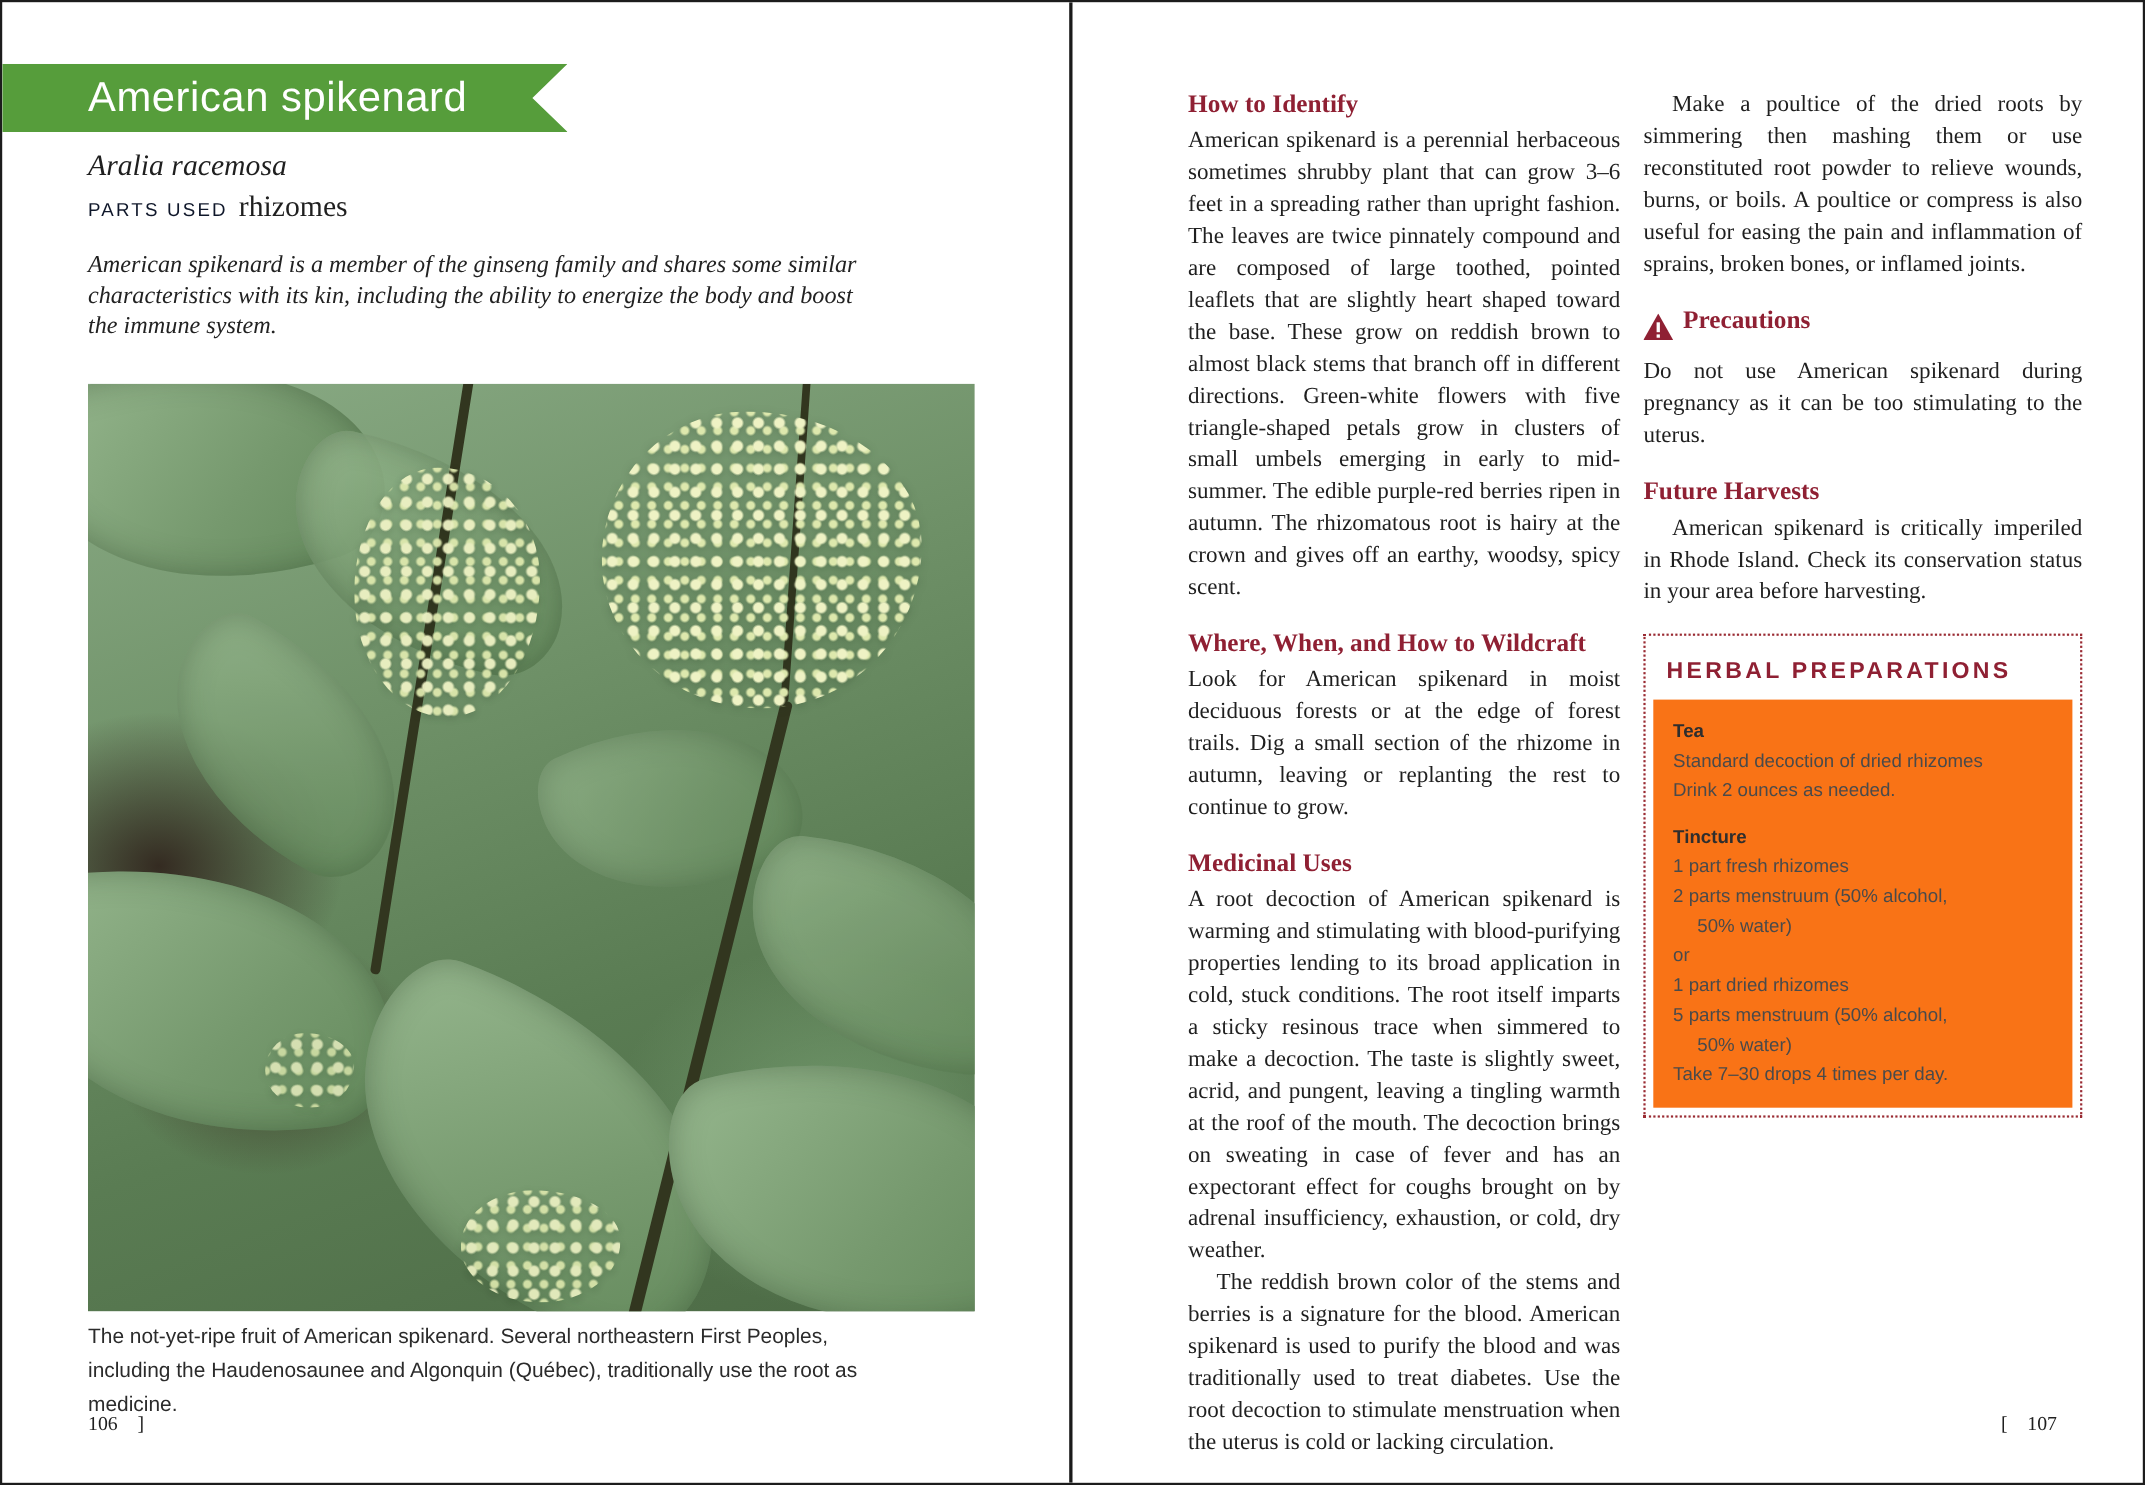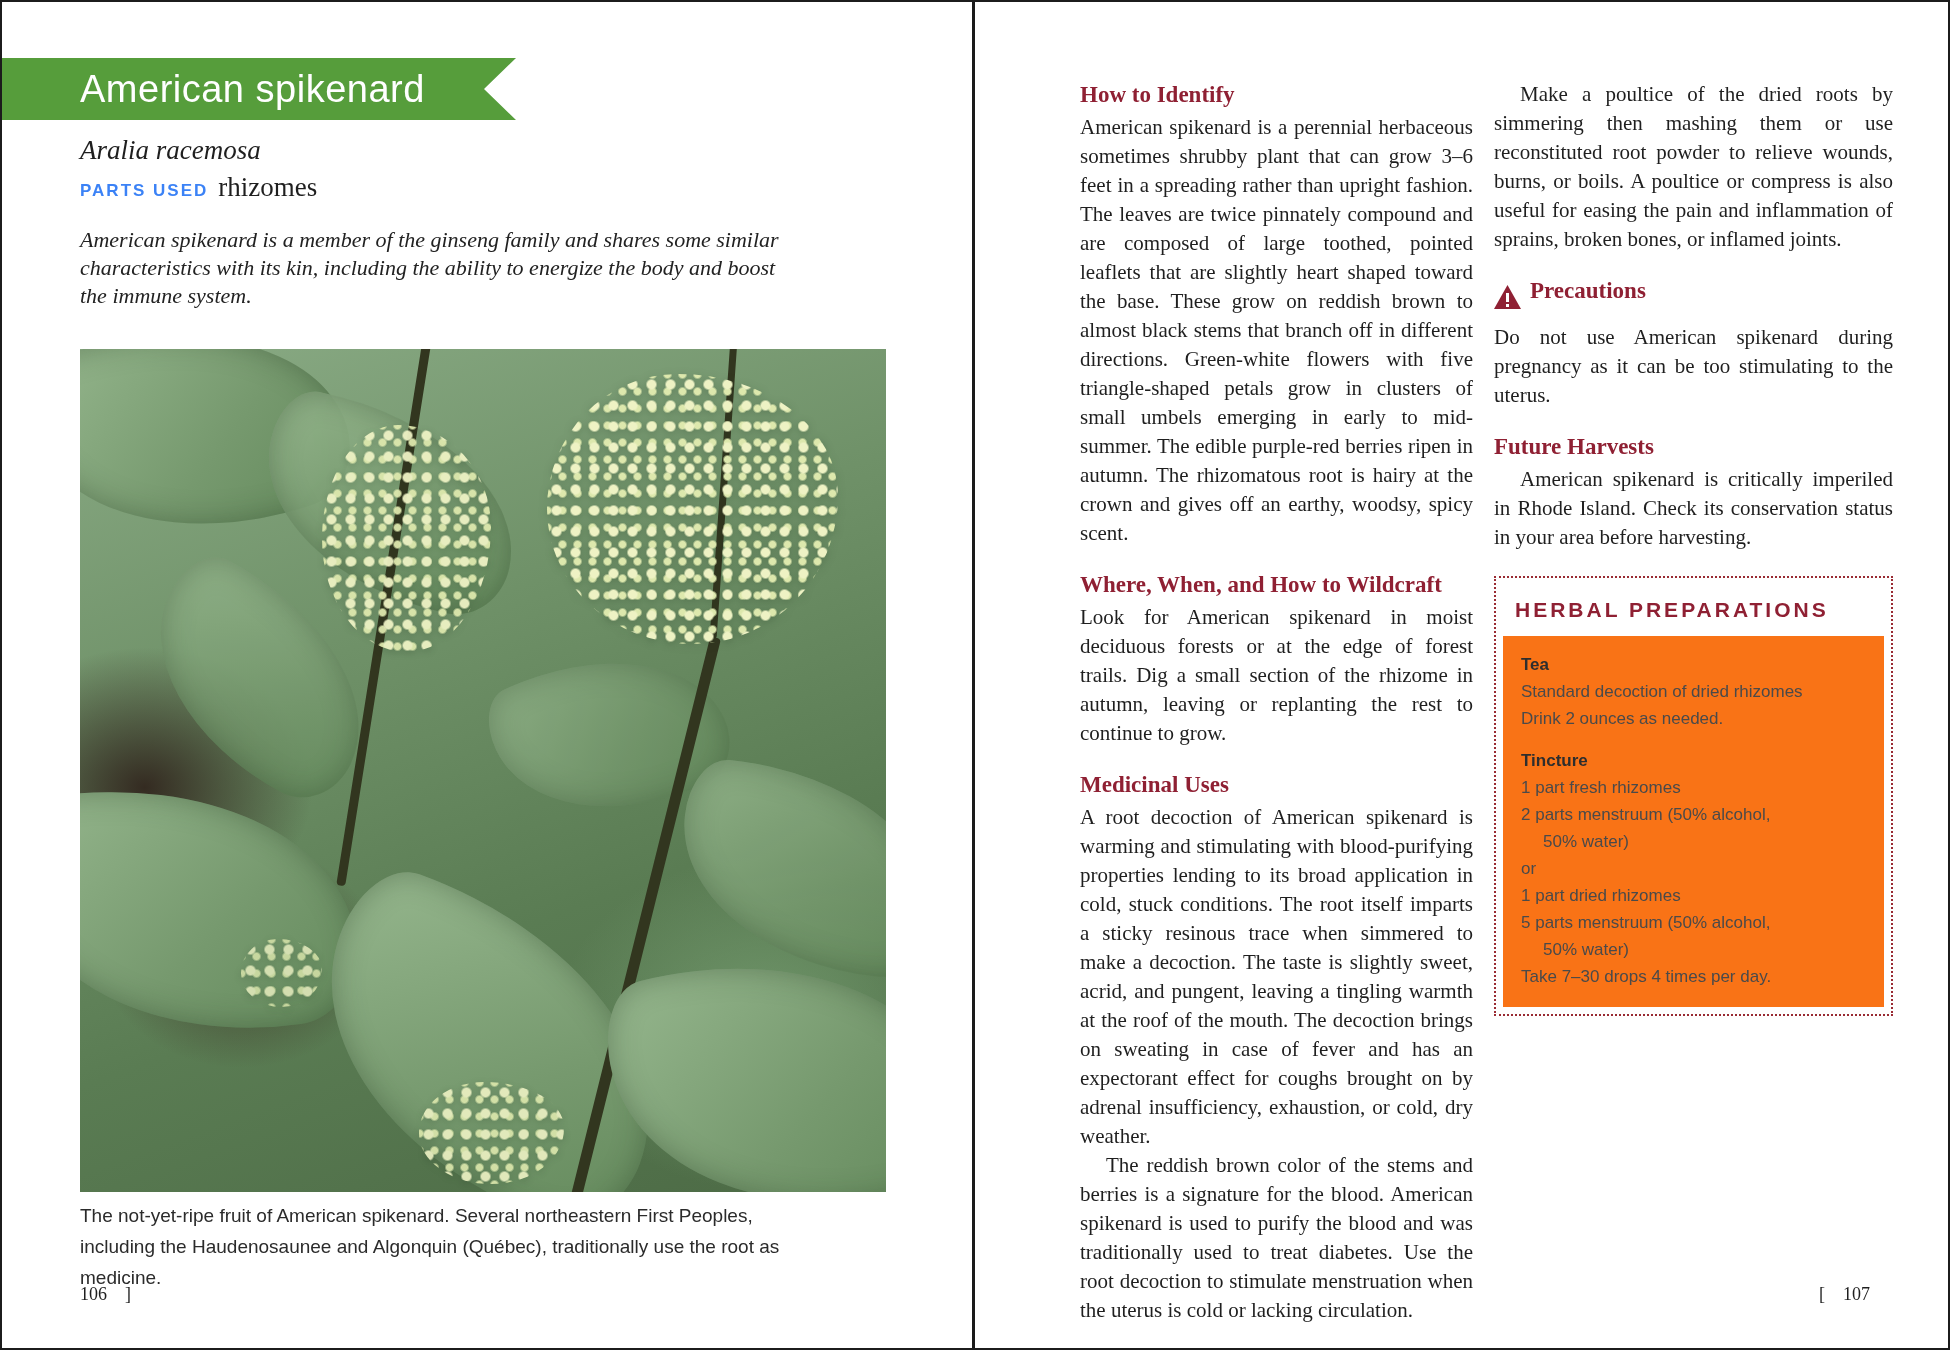--- a/index.html
+++ b/index.html
@@ -31,21 +31,21 @@
     font-size: 38px; font-weight: 400; color: #ffffff;
     padding-left: 78px; letter-spacing: 0.5px;
   }
   .latin-name {
     position: absolute; left: 78px; top: 133px;
     font-style: italic; font-size: 27px; color: #1f1f1f;
   }
   .parts-row { position: absolute; left: 78px; top: 170px; }
   .parts-label {
     font-family: "Liberation Sans", sans-serif;
-    font-size: 17px; font-weight: 700; color: #3b82f6;
+    font-size: 17px; font-weight: 400; color: #0f172a;
     letter-spacing: 2px;
   }
   .parts-value { font-size: 27px; color: #1f1f1f; margin-left: 10px; }
   .intro {
     position: absolute; left: 78px; top: 224px; width: 706px;
     font-style: italic; font-size: 22px; line-height: 28px; color: #222;
   }
 
   
   .photo {

